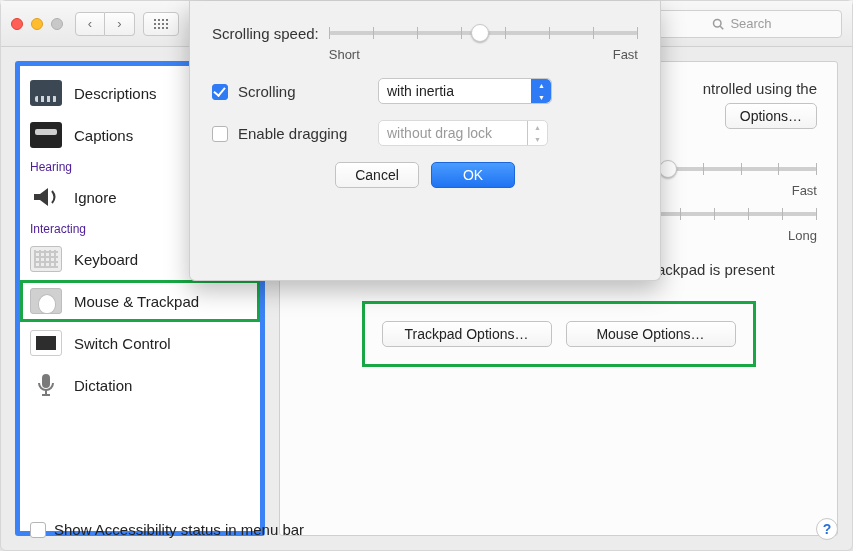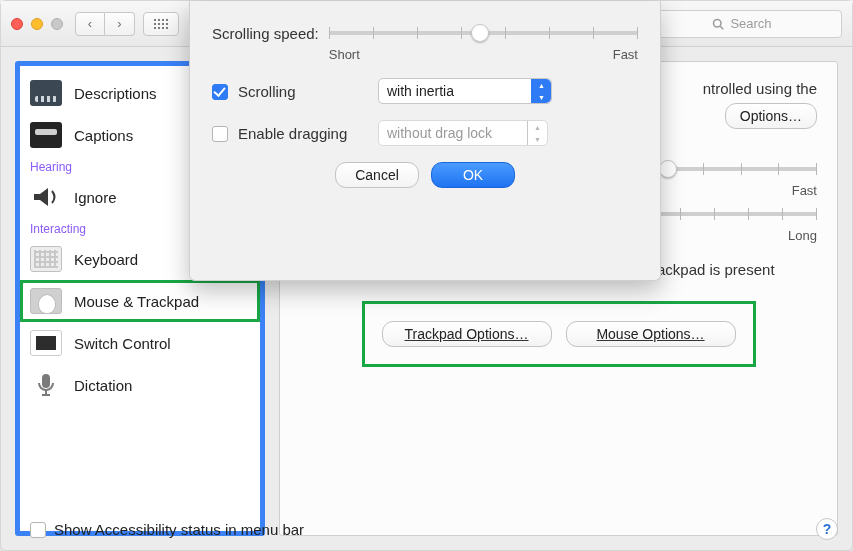--- a/index.html
+++ b/index.html
@@ -60,21 +60,21 @@
   }
   .sidebar{
     width:250px;border:5px solid #3b82f6;background:#fff;border-radius:3px;
     padding:6px 0;display:flex;flex-direction:column;
   }
   .sb-item{
     display:flex;align-items:center;gap:12px;height:42px;padding:0 10px;
     font-size:15px;cursor:default;
   }
   .sb-item.selected{outline:3px solid #18a744;outline-offset:-3px;}
-  .sb-section{padding:4px 10px 2px 10px;color:#8b5cf6;font-size:12px;}
+  .sb-section{padding:4px 10px 2px 10px;color:#4c1d95;font-size:12px;}
   .sb-ic{width:32px;height:26px;border-radius:3px;position:relative;flex-shrink:0;}
   .ic-desc{background:#3b4854;}
   .ic-desc::after{content:"";position:absolute;left:5px;bottom:4px;width:22px;height:6px;background:repeating-linear-gradient(90deg,#cfd6db 0 3px,transparent 3px 6px);border-radius:2px;}
   .ic-cap{background:#242424;}
   .ic-cap::after{content:"";position:absolute;left:5px;top:7px;width:22px;height:6px;background:#cfcfcf;border-radius:2px;}
   .ic-audio{background:transparent;}
   .ic-audio svg{width:32px;height:26px;}
   .ic-kb{background:#ededed;border:1px solid #c0c0c0;}
   .ic-kb::after{content:"";position:absolute;inset:3px;background:repeating-linear-gradient(0deg,#c8c8c8 0 2px,transparent 2px 5px),repeating-linear-gradient(90deg,#c8c8c8 0 2px,transparent 2px 5px);}
   .ic-mouse{background:#d0d0d0;border:1px solid #bdbdbd;}
@@ -89,25 +89,25 @@
   }
   .row{display:flex;align-items:flex-start;gap:10px;margin-bottom:16px;}
   .chk{width:16px;height:16px;border:1px solid #b5b5b5;border-radius:3px;background:#fff;flex-shrink:0;margin-top:2px;}
   .slider{position:relative;height:28px;flex:1;}
   .slider .track{position:absolute;top:8px;left:0;right:0;height:4px;background:#cfcfcf;border-radius:2px;}
   .slider .ticks{position:absolute;top:4px;left:0;right:0;display:flex;justify-content:space-between;}
   .slider .ticks span{width:1px;height:12px;background:#b8b8b8;}
   .slider .thumb{position:absolute;top:1px;width:18px;height:18px;border-radius:50%;background:#fff;border:1px solid #c9c9c9;box-shadow:0 1px 2px rgba(0,0,0,0.25);}
   .slider-labels{display:flex;justify-content:space-between;font-size:13px;color:#555;margin-top:-4px;}
   .push-btn{
-    height:26px;padding:0 14px;border:1px solid #c3c3c3;border-radius:11px;
+    height:26px;padding:0 14px;border:1px solid #c3c3c3;border-radius:5px;
     background:linear-gradient(#ffffff,#f4f4f4);font-size:14px;color:#222;
     display:inline-flex;align-items:center;justify-content:center;
   }
-  .btn-group-hl{outline:3px solid #18a744;padding:17px;display:flex;gap:14px;text-decoration:underline;}
+  .btn-group-hl{outline:3px solid #18a744;padding:17px;display:flex;gap:14px;}
   .bottom-row{
     position:absolute;left:29px;right:14px;bottom:10px;
     display:flex;align-items:center;justify-content:space-between;
   }
   .help{
     width:22px;height:22px;border-radius:50%;border:1px solid #c8c8c8;background:#fff;
     display:flex;align-items:center;justify-content:center;color:#2a6fd6;font-size:14px;font-weight:600;
   }
   
   .sheet{

